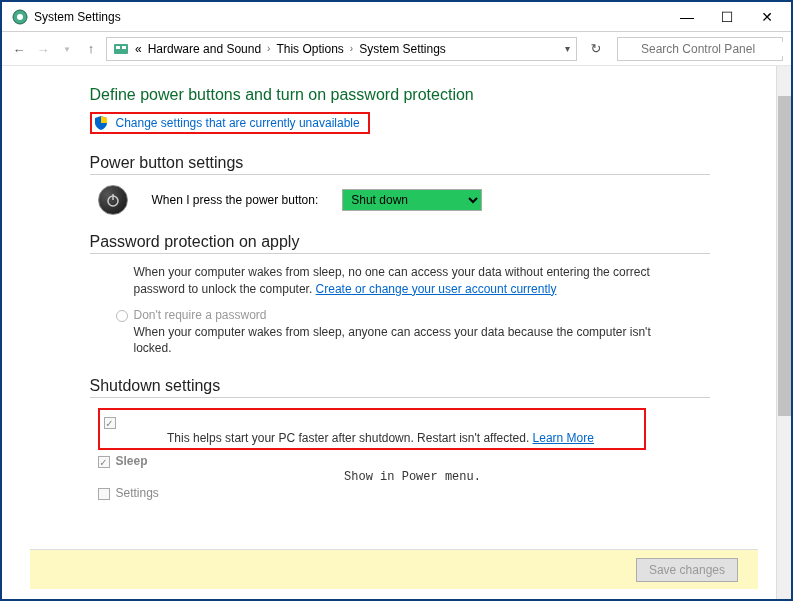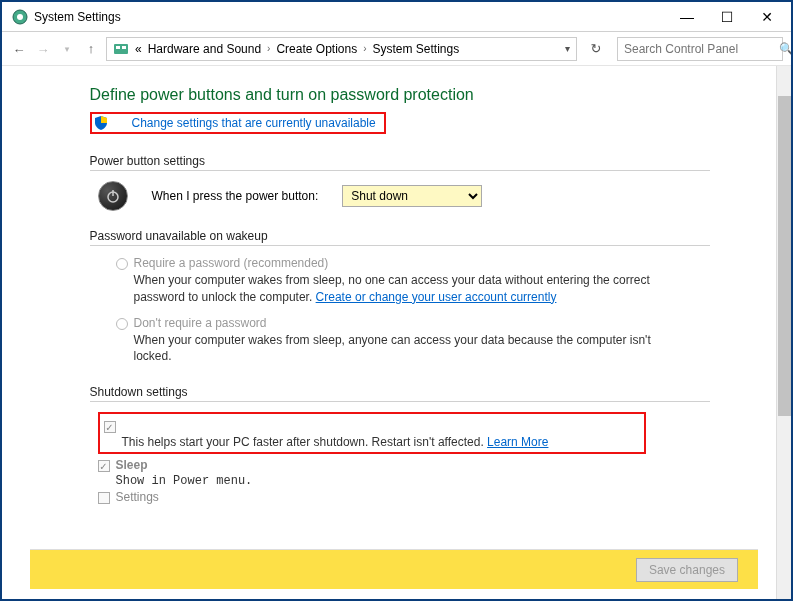--- a/index.html
+++ b/index.html
@@ -9,50 +9,50 @@
     .titlebar .title { flex: 1; font-size: 12px; }
     .titlebar .winbtn { width: 40px; height: 28px; display: flex; align-items: center; justify-content: center; font-family: Arial; font-size: 14px; }
     .navbar { display: flex; align-items: center; height: 34px; padding: 0 8px; border-bottom: 1px solid #e5e5e5; gap: 6px; }
     .navbtn { width: 18px; height: 18px; display: flex; align-items: center; justify-content: center; color: #555; font-size: 13px; }
     .navbtn.disabled { color: #bbb; }
     .bc-icon { width: 16px; height: 16px; }
     .breadcrumb { display: flex; align-items: center; gap: 6px; font-size: 12px; flex: 1; border: 1px solid #ccc; height: 24px; padding: 0 6px; }
     .bc-sep { color: #666; font-size: 10px; }
     .bc-dd { color: #555; font-size: 10px; margin-left: auto; }
     .refresh-btn { width: 18px; height: 18px; display: flex; align-items: center; justify-content: center; color: #555; font-size: 13px; margin-left: 4px; }
-    .searchbox { width: 166px; height: 24px; border: 1px solid #ccc; display: flex; align-items: center; padding: 0 6px; margin-left: 6px; }
+    .searchbox { width: 166px; height: 24px; border: 1px solid #ccc; display: flex; align-items: center; padding: 0 23px; margin-left: 6px; }
     .searchbox input { border: 0; outline: 0; flex: 1; font-size: 12px; color: #888; }
     .searchbox .mag { color: #777; font-size: 12px; }
     .content-wrap { display: flex; height: calc(100% - 64px); }
     .content { flex: 1; overflow-y: auto; padding: 20px 7px 0 0; margin-left: 28px; }
     .scrollbar-fake { width: 15px; background: #f0f0f0; border-left: 1px solid #ddd; position: relative; }
     .scroll-thumb { position: absolute; top: 30px; width: 13px; left: 1px; height: 320px; background: #c2c2c2; }
     .inner { margin: 0 auto; width: 640px; padding: 0 10px 70px 10px; }
     h2.def-title { color: #0a6b2e; font-size: 16px; font-weight: 400; margin-bottom: 8px; }
     .desc { font-size: 12px; color: #222; margin-bottom: 10px; }
-    .change-link-wrap { border: 2px solid #e11; display: inline-flex; align-items: center; gap: 24px; padding: 2px 8px 2px 2px; margin-bottom: 12px; }
+    .change-link-wrap { border: 2px solid #e11; display: inline-flex; align-items: center; gap: 8px; padding: 2px 8px 2px 2px; margin-bottom: 12px; }
     .shield-icon { width: 14px; height: 14px; }
     .link { color: #0066cc; cursor: pointer; }
     .link.underline { text-decoration: underline; }
-    .section-hdr { font-size: 12px; color: #222; border-bottom: 1px solid #d0d0d0; padding-bottom: 2px; margin-top: 8px; margin-bottom: 10px; position: relative; }
+    .section-hdr { font-size: 16px; color: #222; border-bottom: 1px solid #d0d0d0; padding-bottom: 2px; margin-top: 8px; margin-bottom: 10px; position: relative; }
     .pbtn-row { display: flex; align-items: center; gap: 24px; margin: 8px 0 18px 8px; }
     .power-icon { width: 30px; height: 30px; border-radius: 50%; background: radial-gradient(circle at 30% 30%, #555, #111); display: flex; align-items: center; justify-content: center; border: 1px solid #888; }
     .power-icon svg { display: block; }
-    select.sel { font-size: 12px; padding: 2px 4px; width: 140px; background: #fef9c3; border: 1px solid #aaa; }
+    select.sel { font-size: 12px; padding: 2px 4px; width: 140px; background: #22c55e; border: 1px solid #aaa; }
     .radio-row { display: flex; align-items: flex-start; gap: 6px; margin: 6px 0 2px 26px; }
     .radio { width: 12px; height: 12px; border: 1px solid #bbb; border-radius: 50%; flex-shrink: 0; margin-top: 2px; }
     .radio-label { color: #999; }
     .sub-desc { margin-left: 44px; color: #333; margin-bottom: 10px; max-width: 540px; line-height: 1.4; }
     .shutdown-box { border: 2px solid #e11; padding: 3px 4px; margin-left: 8px; margin-bottom: 4px; width: 548px; }
     .cb-row { display: flex; align-items: flex-start; gap: 6px; margin: 2px 0 2px 8px; }
     .cb { width: 12px; height: 12px; border: 1px solid #aaa; flex-shrink: 0; display: flex; align-items: center; justify-content: center; font-size: 10px; color: #888; background: #f8f8f8; margin-top: 2px; }
     .cb-label { color: #333; }
     .cb-label.disabled { color: #888; font-weight: bold; }
-    .shutdown-sub { margin-left: 18px; color: #333; }
-    .footer { position: absolute; bottom: 10px; left: 0; right: 18px; height: 40px; border-top: 1px solid #ddd; background: #fde047; display: flex; align-items: center; justify-content: flex-end; gap: 8px; padding-right: 20px; }
+    .shutdown-sub { margin-left: 18px; color: #333; text-align: center; }
+    .footer { position: absolute; bottom: 10px; left: 0; right: 18px; height: 40px; border-top: 1px solid #ddd; background: #fef9c3; display: flex; align-items: center; justify-content: flex-end; gap: 8px; padding-right: 20px; }
     .btn { min-width: 90px; height: 24px; font-size: 12px; background: #e1e1e1; border: 1px solid #adadad; display: flex; align-items: center; justify-content: center; padding: 0 12px; }
     .btn.disabled { color: #999; }
     .content-rel { position: relative; height: 100%; }
   </style>
 </head>
 <body>
 
 <div class="titlebar">
   <svg class="app-icon" viewBox="0 0 16 16">
       <circle cx="8" cy="8" r="7" fill="#4a8" stroke="#265" stroke-width="1"></circle>
@@ -71,21 +71,21 @@
   <div class="navbtn">↑</div>
   <div class="breadcrumb">
     <svg class="bc-icon" viewBox="0 0 16 16">
         <rect x="1" y="3" width="14" height="10" fill="#4a8" rx="1"></rect>
         <rect x="3" y="5" width="4" height="3" fill="#fff"></rect>
         <rect x="9" y="5" width="4" height="3" fill="#fff"></rect>
       </svg>
     <span>«</span>
     <span>Hardware and Sound</span>
     <span class="bc-sep">›</span>
-    <span>Create Options</span>
+    <span>This Options</span>
     <span class="bc-sep">›</span>
     <span>System Settings</span>
     <span class="bc-dd">▾</span>
   </div>
   <div class="refresh-btn">↻</div>
   <div class="searchbox">
     <input placeholder="Search Control Panel" style="">
     <span class="mag">🔍</span>
   </div>
 </div>
@@ -110,25 +110,21 @@
               <circle cx="8" cy="9" r="5" fill="none" stroke="#ccc" stroke-width="1.5"></circle>
               <line x1="8" y1="2" x2="8" y2="8" stroke="#ccc" stroke-width="1.5"></line>
             </svg>
         </div>
         <span>When I press the power button:</span>
         <select class="sel">
           <option>Shut down</option>
         </select>
       </div>
 
-      <div class="section-hdr">Password unavailable on wakeup</div>
-      <div class="radio-row">
-        <div class="radio"></div>
-        <span class="radio-label">Require a password (recommended)</span>
-      </div>
+      <div class="section-hdr">Password protection on apply</div>
       <p class="sub-desc"><span>When your computer wakes from sleep, no one can access your data without entering the correct password to unlock the computer. </span><span class="link underline">Create or change your user account currently</span></p>
       <div class="radio-row">
         <div class="radio"></div>
         <span class="radio-label">Don't require a password</span>
       </div>
       <p class="sub-desc">When your computer wakes from sleep, anyone can access your data because the computer isn't locked.</p>
 
       <div class="section-hdr" style="margin-top:20px;">Shutdown settings</div>
       <div class="shutdown-box">
         <div class="cb-row" style="margin-left:0;">

